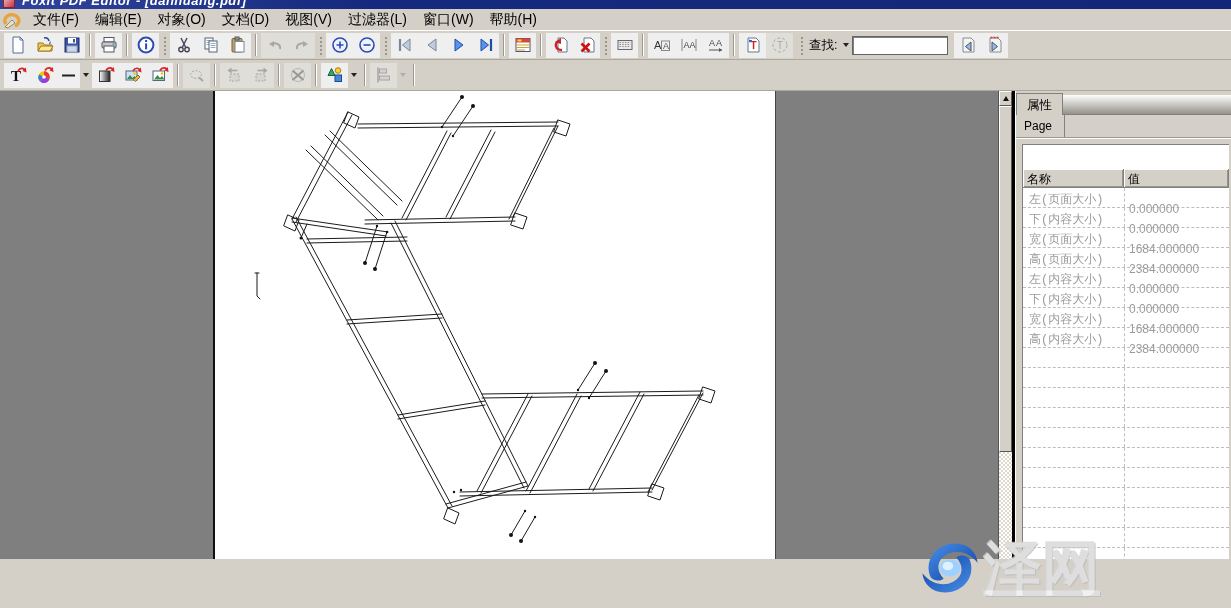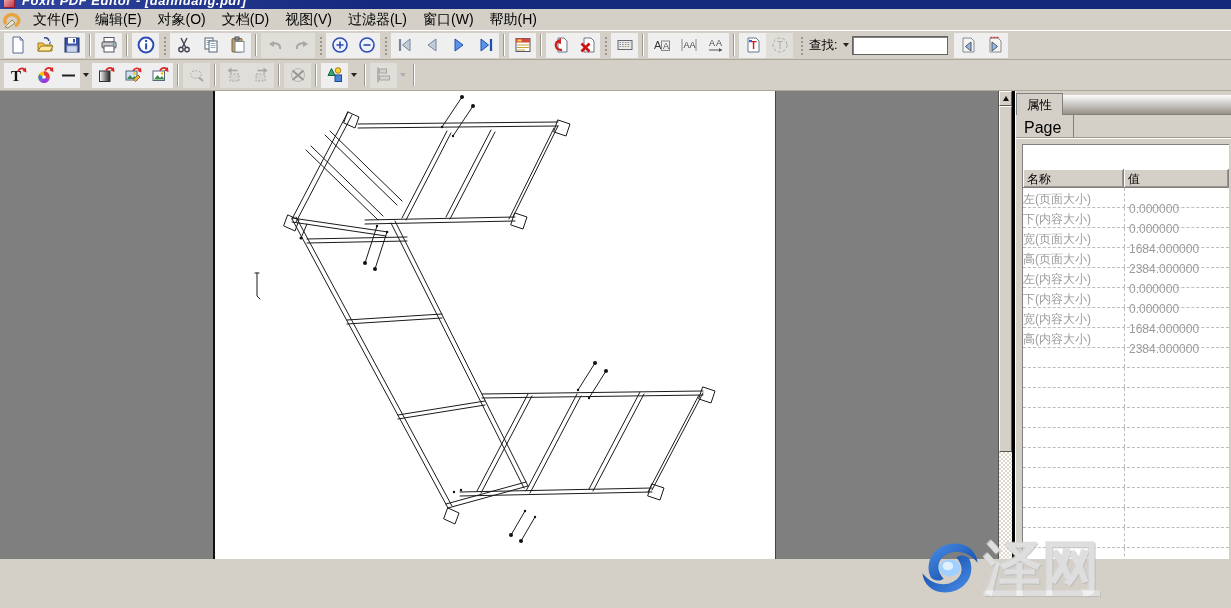--- a/index.html
+++ b/index.html
@@ -45,29 +45,29 @@
   .vs-track { flex:1; background:repeating-conic-gradient(#ffffff 0 25%, #ded9cc 0 50%); background-size:4px 4px; }
 
   .splitter { width:3px; background:#000; }
 
   
   .props { flex:1; background:#d4d0c8; display:flex; flex-direction:column; border-left:1px solid #fff; }
   .props-titlebar { height:24px; display:flex; align-items:stretch; padding-top:2px; }
   .ptitle-tab { padding:3px 10px 0 10px; font-size:12.5px; background:#d4d0c8; border:1px solid #808080; border-bottom:none; }
   .ptitle-rest { flex:1; background:linear-gradient(#fdfdfd, #969288); border-bottom:1px solid #808080; margin-top:2px; }
   .ptab-row { height:23px; display:flex; align-items:stretch; border-bottom:1px solid #9c988f; box-shadow:0 1px 0 #fff; }
-  .ptab { padding:4px 12px 0 8px; font-size:16px; background:#d4d0c8; border-right:1px solid #808080; }
+  .ptab { padding:4px 12px 0 8px; font-size:12px; background:#d4d0c8; border-right:1px solid #808080; }
   .ptab-rest { flex:1; }
   .ptable { margin:6px 2px 0 6px; flex:1; border-left:1px solid #808080; border-top:1px solid #808080; background:#fff; display:flex; flex-direction:column; overflow:hidden; }
   .phead { display:flex; height:19px; background:#d4d0c8; font-size:12px;margin-top:24px; }
   .phc { padding:2px 4px; border-right:1px solid #808080; border-bottom:1px solid #808080; box-shadow:inset 1px 1px 0 #fff, inset -1px -1px 0 #9a968e; }
   .phc.c1 { width:101px; }
   .phc.c2 { flex:1; }
   .prow { display:flex; height:20px; font-size:12px; color:#9b9b9b; border-bottom:1px dashed #bdbdbd; flex:none; }
-  .prow .c1 { width:101px; padding:3px 4px 0 0; }
+  .prow .c1 { width:101px; padding:3px 4px 0 6px;font-family:Liberation Mono, monospace; }
   .prow .c2 { flex:1; border-left:1px dashed #bdbdbd; padding:14px 4px 0 4px; }
 
   
   .wm { position:absolute; left:916px; top:528px; width:230px; height:80px; z-index:40; pointer-events:none; display:flex; align-items:center; }
   .wm svg { width:68px; height:68px; }
   .wm .wmtext { font-size:58px; font-weight:bold; line-height:1; color:rgba(255,255,255,.55);
                 text-shadow:0 0 1px #b5b5b5, 1px 1px 0 rgba(180,180,180,.6), -1px -1px 0 rgba(220,220,220,.7); letter-spacing:0px;text-decoration:underline; }
 </style>
 </head>
 <body>

